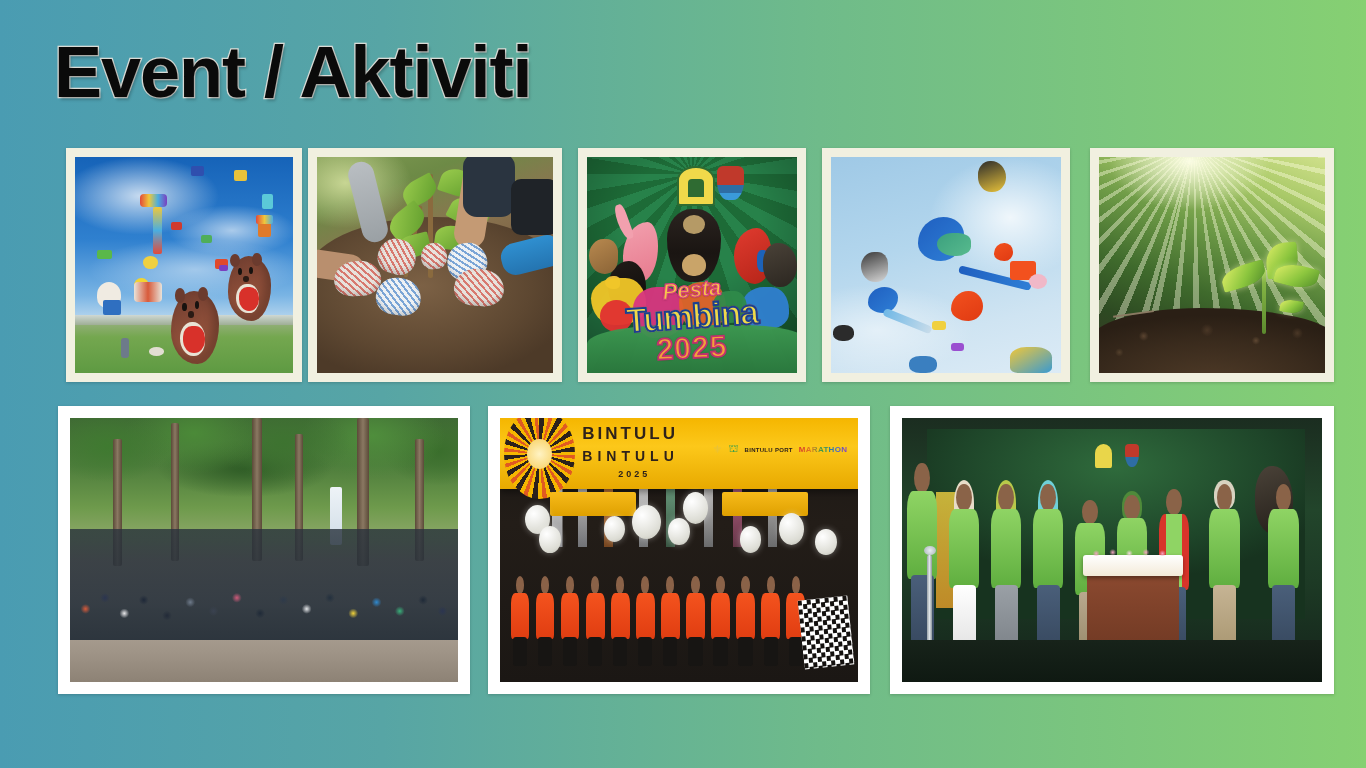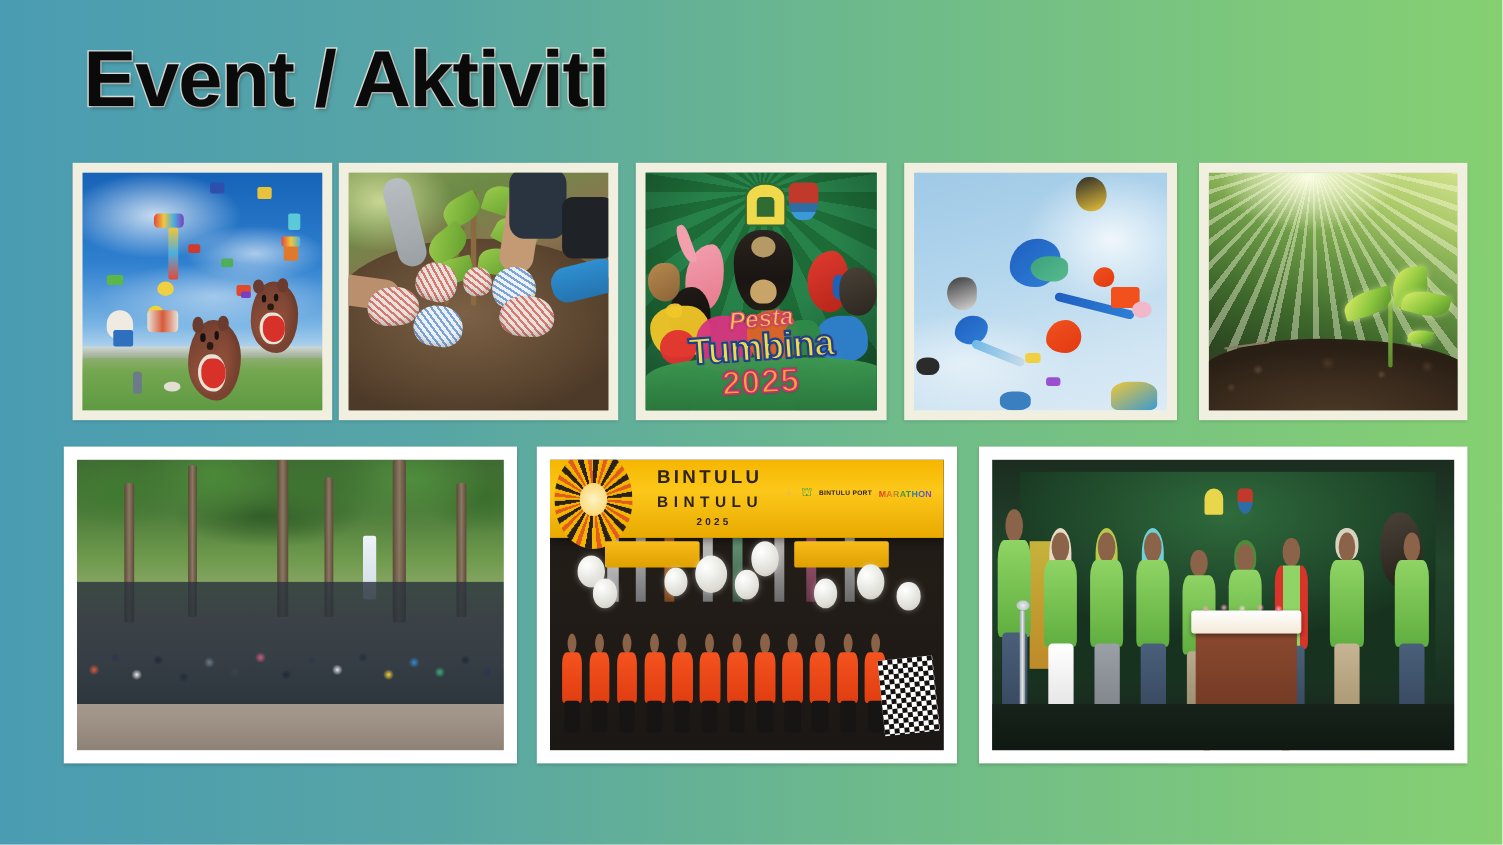--- a/index.html
+++ b/index.html
@@ -14,21 +14,21 @@
     position: relative;
     width: 1366px;
     height: 768px;
     background: linear-gradient(90deg, #4a9cb2 0%, #57a5a5 28%, #6fbb8a 60%, #86d072 100%);
     overflow: hidden;
   }
 
   
   .title {
     position: absolute;
-    left: 76px;
+    left: 54px;
     top: 36px;
     font-size: 72px;
     font-weight: bold;
     color: #0a0a0a;
     letter-spacing: -1px;
     line-height: 1;
     -webkit-text-stroke: 2.5px #d9dbd6;
     paint-order: stroke fill;
     text-shadow: 2px 3px 3px rgba(0,0,0,0.22);
     white-space: nowrap;
@@ -339,21 +339,21 @@
     border-radius: 50%;
     background:
       repeating-conic-gradient(from 0deg at 50% 50%,
         #2b211c 0deg 8deg, #f5b600 8deg 14deg, #e05a22 14deg 20deg, #f5b600 20deg 26deg),
       #f5b600;
   }
   .sunburst::after {
     content:""; position:absolute; left:33%; top:33%; width:34%; height:34%;
     border-radius:50%; background: radial-gradient(circle, #fff3c4, #f7cf5e);
   }
-  .mara-txt { position: absolute; color: #2e221b; font-weight: bold; text-align: left; margin-left: 15px; }
+  .mara-txt { position: absolute; color: #2e221b; font-weight: bold; text-align: left; }
   .mara-bintulu { left: 23%; top: 9%; font-size: 17px; letter-spacing: 3px; }
   .mara-marathon { left: 23%; top: 42%; font-size: 14px; letter-spacing: 5px; }
   .mara-2025 { left: 33%; top: 72%; font-size: 9px; letter-spacing: 3px; }
   .mara-logos {
     position: absolute; right: 3%; top: 34%; display: flex; gap: 6px; align-items: center;
   }
   .mlogo { font-size: 6px; font-weight: bold; color: #2e221b; letter-spacing: .3px; }
   .mlogo.sw {
     background: linear-gradient(90deg,#d62e2e,#e07f1e,#2f9a4c,#2f6ed0,#8a3fc0);
     -webkit-background-clip: text; background-clip: text; color: transparent;

